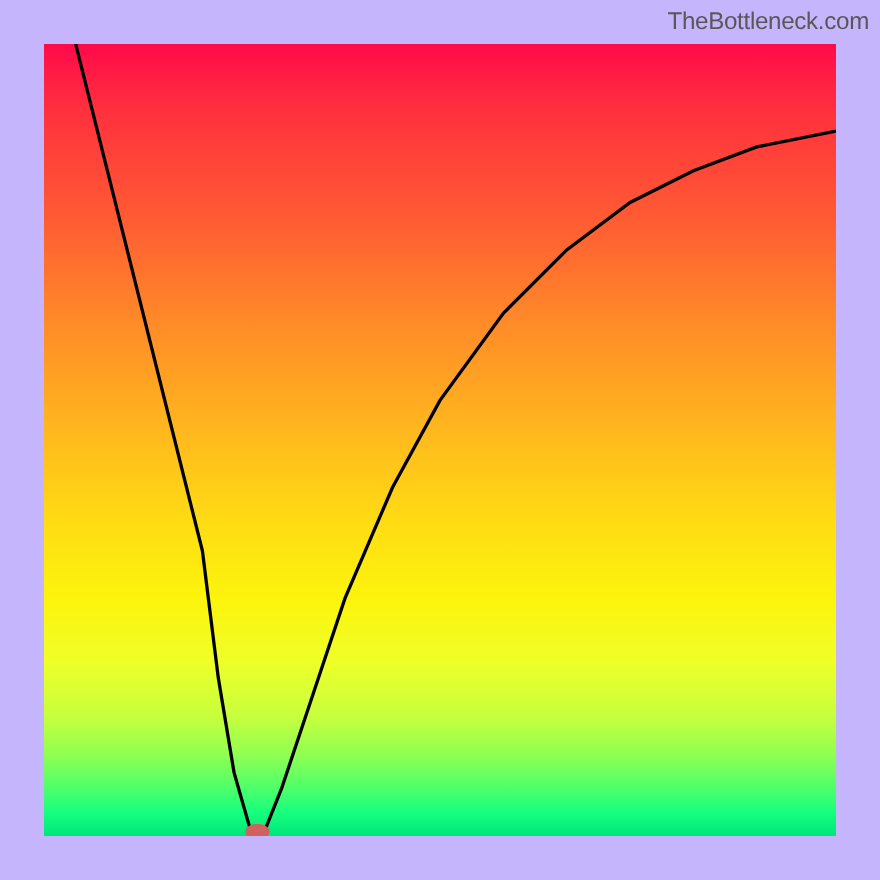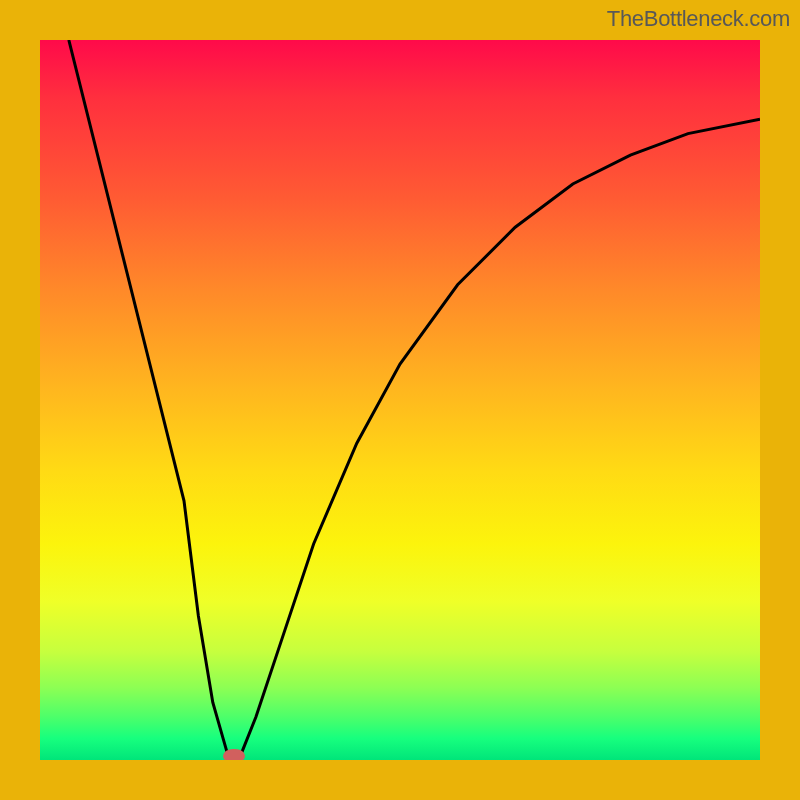--- a/index.html
+++ b/index.html
@@ -8,21 +8,21 @@
     width: 800px;
     height: 800px;
     overflow: hidden;
     background: #fff;
     font-family: Arial, Helvetica, sans-serif;
   }
   .stage {
     position: relative;
     width: 800px;
     height: 800px;
-    background: #eab308;
+    background: #c4b5fd;
   }
   .attribution {
     position: absolute;
     top: 6px;
     right: 10px;
     color: #585858;
     font-size: 22px;
     font-weight: 400;
     letter-spacing: -0.3px;
     z-index: 10;

